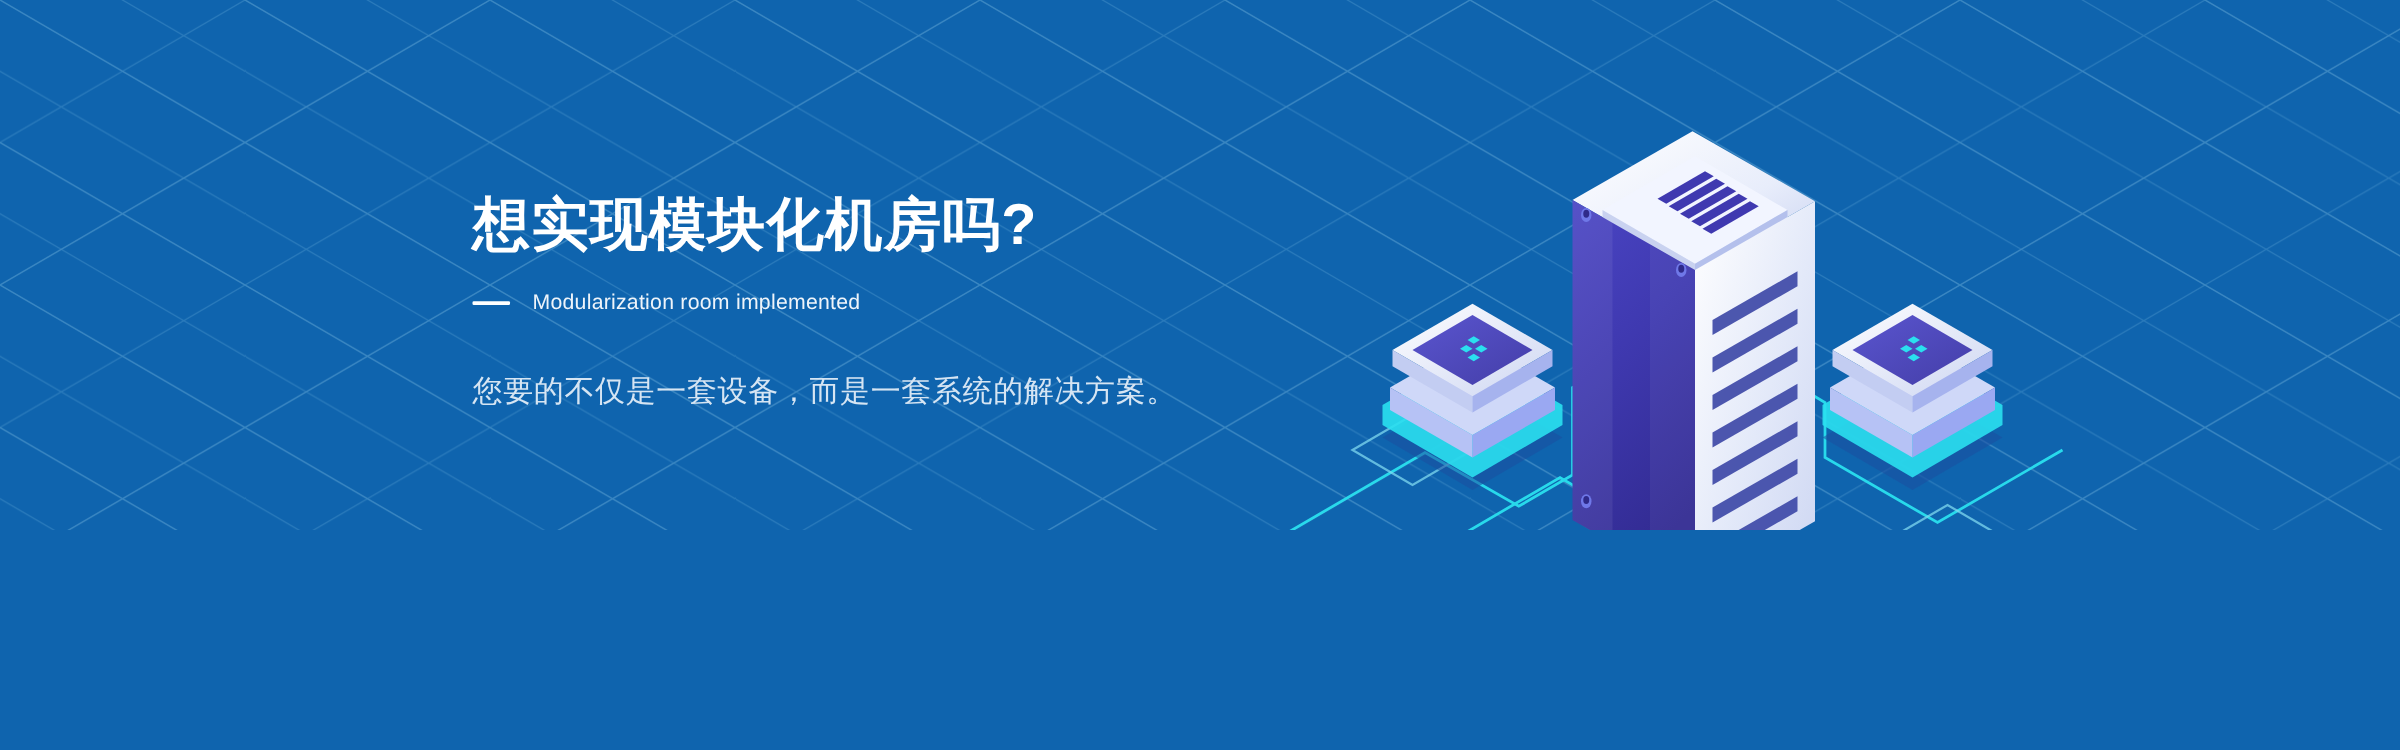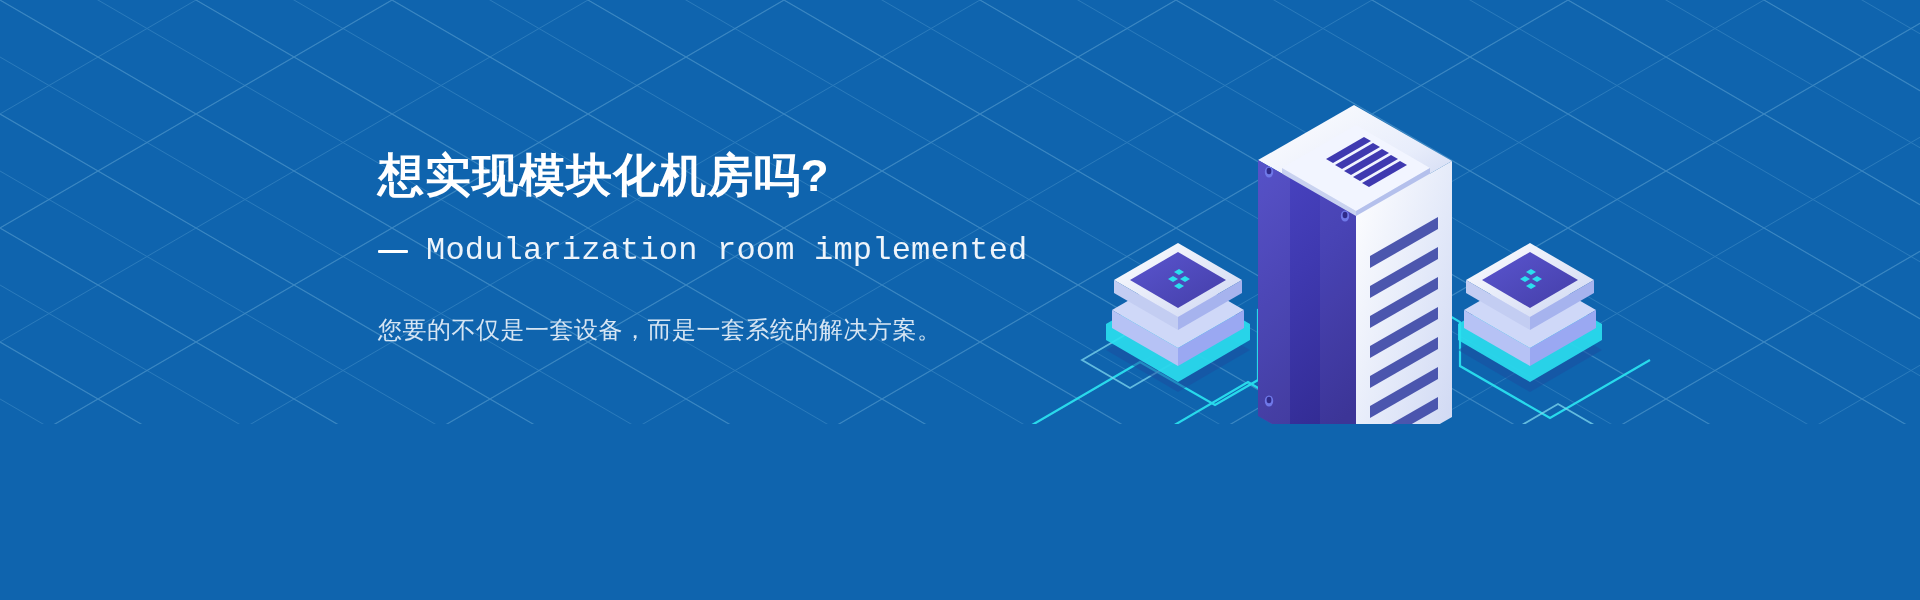--- a/index.html
+++ b/index.html
@@ -7,21 +7,21 @@
     margin: 0;
     padding: 0;
     background: #0f64ae;
   }
   #banner {
     position: relative;
     width: 1920px;
     height: 424px;
     overflow: hidden;
     background-color: #7f1d1d;
-    font-family: Liberation Mono, monospace;
+    font-family: Liberation Sans, sans-serif;
     -webkit-font-smoothing: antialiased;
   }
 
   
   .bg-grid {
     position: absolute;
     inset: 0;
     pointer-events: none;
   }
 
@@ -49,21 +49,21 @@
   .sub-dash {
     width: 30px;
     height: 3px;
     background: #ffffff;
     flex: 0 0 auto;
     margin-right: 18px;
     border-radius: 1px;
   }
   .subhead {
     color: #eef4fa;
-    font-size: 32px;
+    font-size: 17px;
     line-height: 1.2;
     font-weight: 400;
     letter-spacing: 0.2px;
     white-space: nowrap;
   }
   .body-text {
     margin: 0;
     margin-top: 43px;
     color: #d6e5f3;
     font-size: 24px;

